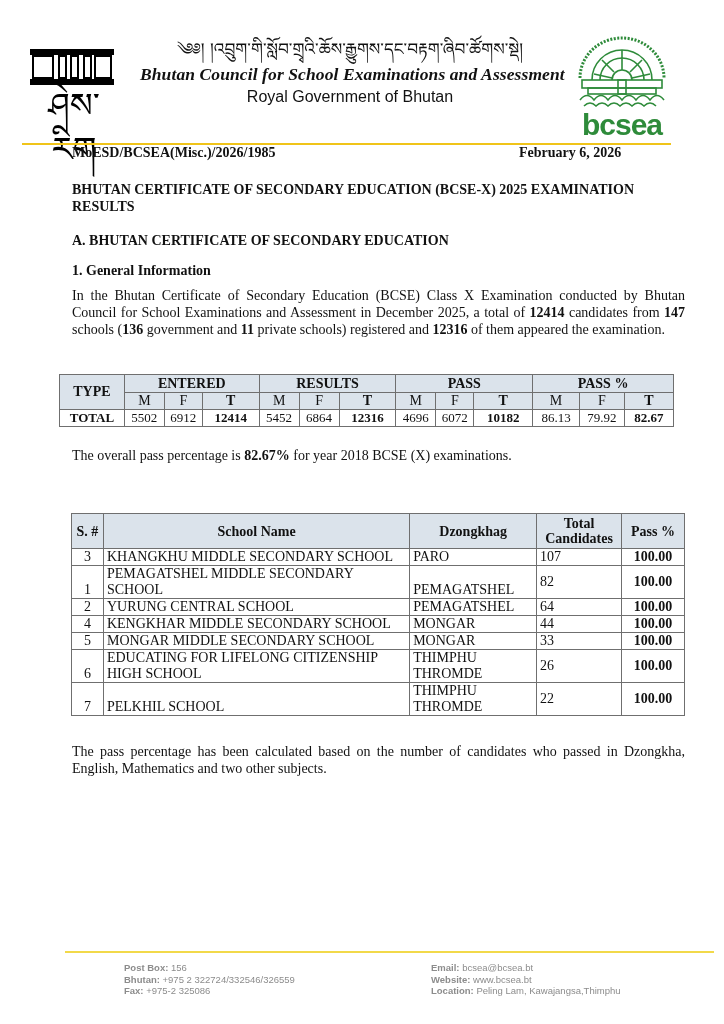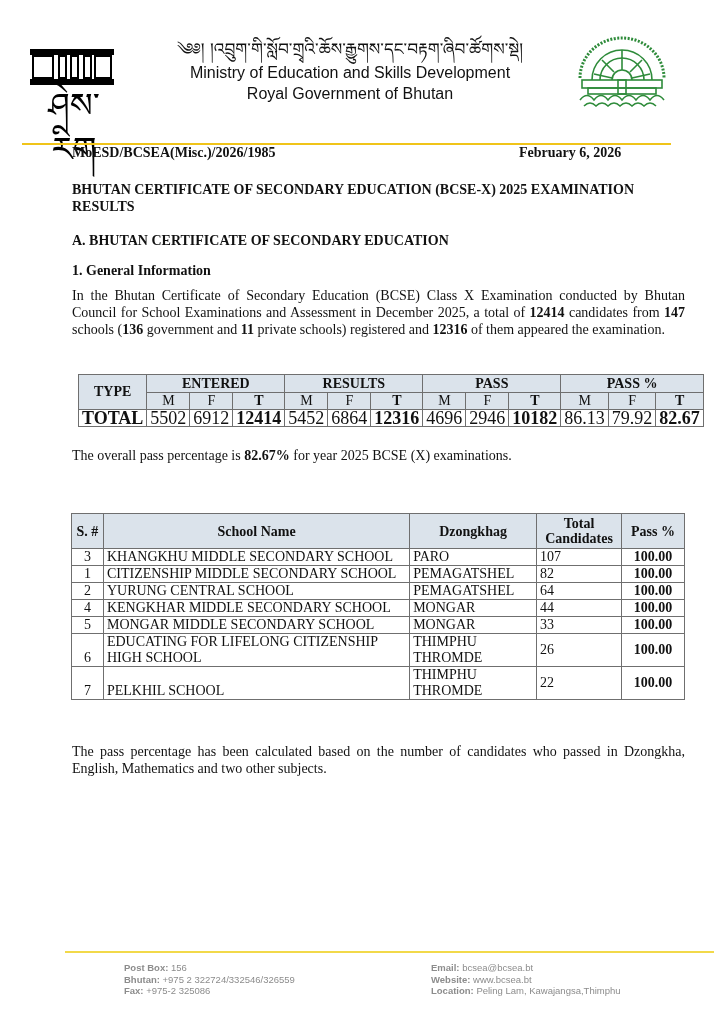--- a/index.html
+++ b/index.html
@@ -35,25 +35,25 @@
   .doc-title { left: 72px; top: 181px; width: 616px; text-align: left; font-weight: bold; font-size: 14px; line-height: 17px; }
   .sec-a { left: 72px; top: 232px; font-weight: bold; font-size: 14px; line-height: 17px; }
   .sub1 { left: 72px; top: 262px; font-weight: bold; font-size: 14px; line-height: 17px; }
   .para1 { left: 72px; top: 287px; width: 613px; font-size: 14px; line-height: 17px; text-align: justify; }
   .para1 b { font-weight: bold; }
 
   table { border-collapse: collapse; font-family: "Liberation Serif", serif; font-size: 14px; }
   td, th { border: 1px solid #6f6f6f; padding: 0 3px; }
   th { background: #dbe3eb; font-weight: bold; }
 
-  .t1 { left: 78px; top: 374px; width: 615px; }
+  .t1 { left: 59px; top: 374px; width: 615px; }
   .t1 th, .t1 td { text-align: center; height: 16px; line-height: 16px; }
   .t1 .grp { height: 17px; }
   .t1 .type { font-size: 14px; }
-  .t1 td { font-size: 18px; }
+  .t1 td { font-size: 13px; }
   .t1 td.b { font-weight: bold; }
   .t1 th.mft { font-weight: normal; }
   .t1 th.mft.b { font-weight: bold; }
 
   .overall { left: 72px; top: 447px; font-size: 14px; line-height: 17px; }
   .sub2 { left: 72px; top: 481px; font-weight: bold; font-size: 14px; line-height: 17px; margin-top: 44px; }
 
   .t2 { left: 71px; top: 513px; width: 614px; }
   .t2 th { text-align: center; line-height: 15px; height: 34px; }
   .t2 td { line-height: 16px; font-size: 14px; vertical-align: bottom; }
@@ -82,21 +82,21 @@
     <div class="ll-box" style="left:40px;width:9px;"></div>
     <div class="ll-box" style="left:53px;width:9px;"></div>
     <div class="ll-box" style="left:64px;width:18px;"></div>
     <div class="ll-bar-bot"></div>
   </div>
   <div class="ll-tib">ཤེས་རིག</div>
 </div>
 
 <div class="abs head-center">
   <div class="tib-line">༄༅། །འབྲུག་གི་སློབ་གྲྭའི་ཆོས་རྒྱུགས་དང་བརྟག་ཞིབ་ཚོགས་སྡེ།</div>
-  <div class="ministry">Ministry of Education and Skills Development</div>
+  <div class="council">Bhutan Council for School Examinations and Assessment</div>
   <div class="royal">Royal Government of Bhutan</div>
 </div>
 
 <div class="abs right-logo">
   <svg width="112" height="80" viewBox="0 0 112 80" style="position:absolute;left:0;top:0;">
     <g fill="none" stroke="#2e8b3a" stroke-width="1.6">
       <path d="M14 44 A42 40 0 0 1 98 44" stroke-dasharray="2 1.5" stroke-width="3"></path>
       <path d="M26 46 A30 30 0 0 1 86 46"></path>
       <path d="M34 46 A22 22 0 0 1 78 46"></path>
       <path d="M46 46 A10 10 0 0 1 66 46"></path>
@@ -105,20 +105,21 @@
       <line x1="76" y1="26" x2="64" y2="38"></line>
       <line x1="28" y1="40" x2="46" y2="44"></line>
       <line x1="84" y1="40" x2="66" y2="44"></line>
       <rect x="16" y="46" width="80" height="8"></rect>
       <rect x="22" y="54" width="68" height="6"></rect>
       <rect x="52" y="46" width="8" height="14"></rect>
       <path d="M14 66 q7 -9 14 0 q7 -9 14 0 q7 -9 14 0 q7 -9 14 0 q7 -9 14 0 q7 -9 14 0"></path>
       <path d="M18 72 q6 -6 12 0 q6 -6 12 0 q6 -6 12 0 q6 -6 12 0 q6 -6 12 0 q6 -6 12 0"></path>
     </g>
   </svg>
+  <div class="rl-text">bcsea</div>
 </div>
 
 <div class="abs head-rule"></div>
 <div class="abs ref">MoESD/BCSEA(Misc.)/2026/1985</div>
 <div class="abs date">February 6, 2026</div>
 
 <div class="abs doc-title">BHUTAN CERTIFICATE OF SECONDARY EDUCATION (BCSE-X) 2025 EXAMINATION RESULTS</div>
 <div class="abs sec-a">A.  BHUTAN CERTIFICATE OF SECONDARY EDUCATION</div>
 <div class="abs sub1">1.   General Information</div>
 <div class="abs para1"><span>In the Bhutan Certificate of Secondary Education (BCSE) Class X Examination conducted by Bhutan Council for School Examinations and Assessment in December 2025, a total of </span><b>12414</b><span> candidates from </span><b>147</b><span> schools (</span><b>136</b><span> government and </span><b>11</b><span> private schools) registered and </span><b>12316</b><span> of them appeared the examination.</span></div>
@@ -163,30 +164,30 @@
   </tr>
   <tr>
     <td class="b">TOTAL</td>
     <td>5502</td>
     <td>6912</td>
     <td class="b">12414</td>
     <td>5452</td>
     <td>6864</td>
     <td class="b">12316</td>
     <td>4696</td>
-    <td>2946</td>
+    <td>6072</td>
     <td class="b">10182</td>
     <td>86.13</td>
     <td>79.92</td>
     <td class="b">82.67</td>
   </tr>
 </tbody>
   </table>
 
-<div class="abs overall"><span>The overall pass percentage is </span><b>82.67%</b><span> for year 2025 BCSE (X) examinations.</span></div>
+<div class="abs overall"><span>The overall pass percentage is </span><b>82.67%</b><span> for year 2018 BCSE (X) examinations.</span></div>
 <div class="abs sub2">2.   School with 100 % Pass Percentage</div>
 
 <table class="abs t2">
   <colgroup>
     <col style="width:32px">
       <col style="width:307px">
       <col style="width:127px">
       <col style="width:85px">
       <col style="width:63px">
   </colgroup>
@@ -200,21 +201,21 @@
   </tr>
   <tr>
     <td class="c">3</td>
     <td>KHANGKHU MIDDLE SECONDARY SCHOOL</td>
     <td>PARO</td>
     <td class="cm">107</td>
     <td class="pm">100.00</td>
   </tr>
   <tr>
     <td class="c">1</td>
-    <td>CITIZENSHIP MIDDLE SECONDARY SCHOOL</td>
+    <td>PEMAGATSHEL MIDDLE SECONDARY SCHOOL</td>
     <td>PEMAGATSHEL</td>
     <td class="cm">82</td>
     <td class="pm">100.00</td>
   </tr>
   <tr>
     <td class="c">2</td>
     <td>YURUNG CENTRAL SCHOOL</td>
     <td>PEMAGATSHEL</td>
     <td class="cm">64</td>
     <td class="pm">100.00</td>

